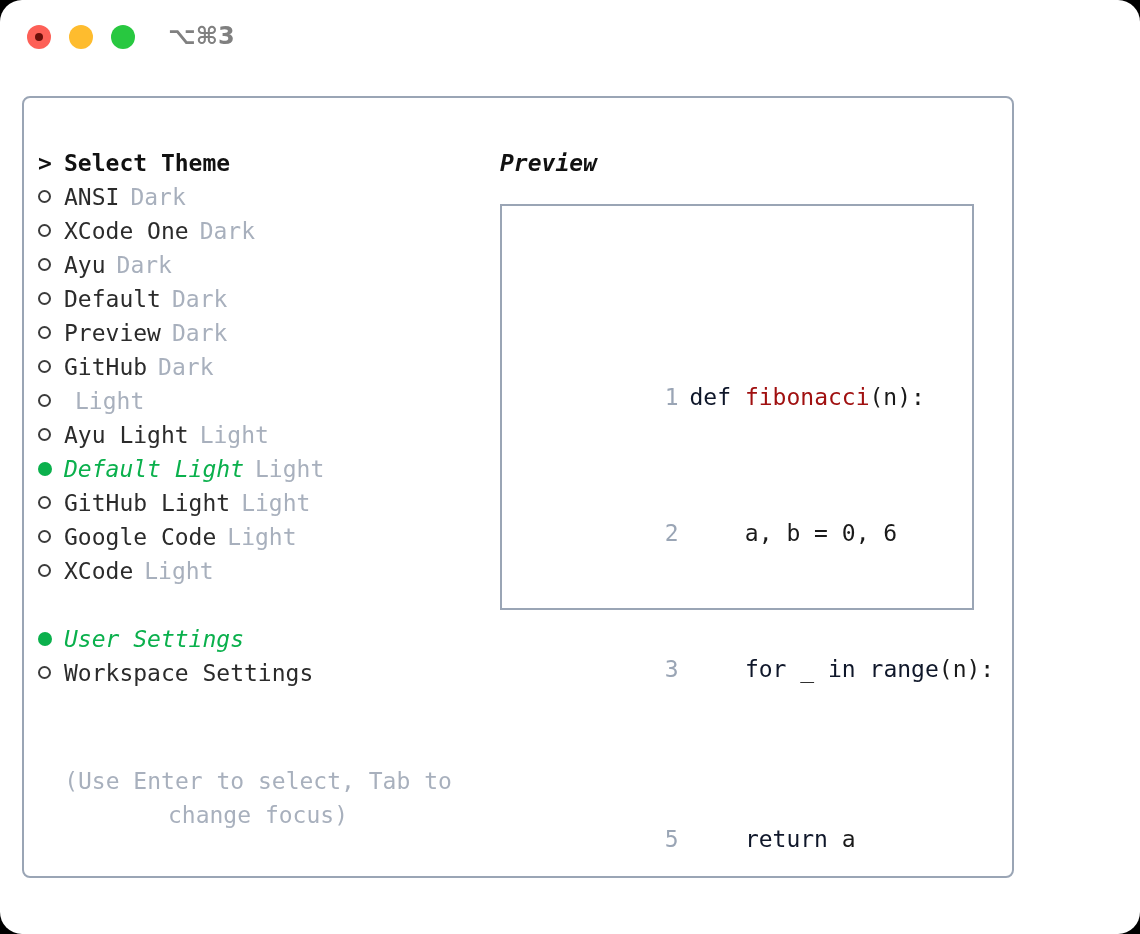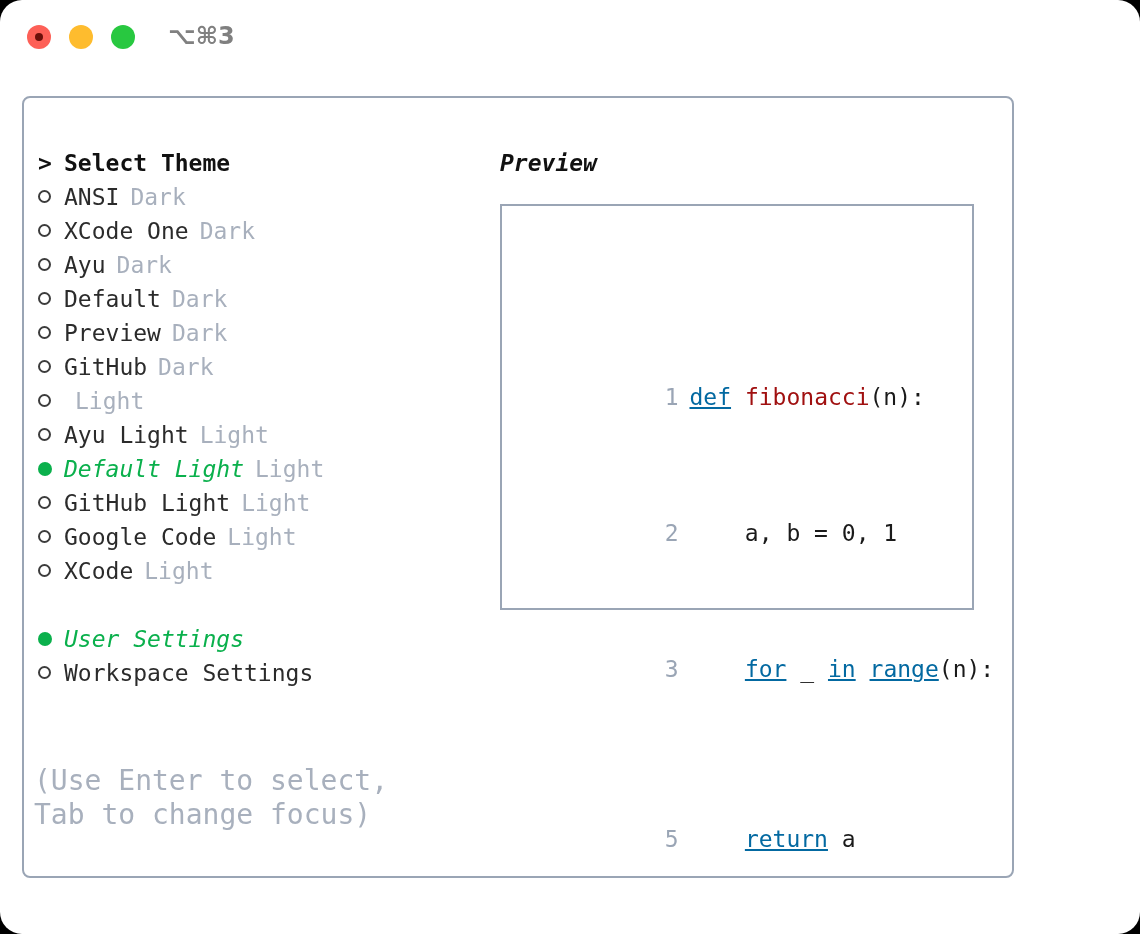--- a/index.html
+++ b/index.html
@@ -145,26 +145,27 @@
   }
   .kind {
     color: #a8b0bd;
     margin-left: 11px;
   }
 
   .spacer-row { height: 34px; }
 
   .hint {
     position: absolute;
-    left: 10px;
+    left: 24px;
     top: 666px;
     width: 420px;
-    font-size: 28px;
+    font-size: 23px;
     line-height: 34px;
     color: #a8b0bd;
+    text-align: center;
   }
 
   
   .right-col {
     position: absolute;
     left: 476px;
     top: 48px;
     width: 500px;
     font-style: italic;
   }
@@ -193,21 +194,21 @@
     white-space: pre;
   }
   .cline { display: block; height: 34px; }
   .lnum {
     display: inline-block;
     width: 26px;
     text-align: right;
     color: #9aa5b5;
     margin-right: 11px;
   }
-  .kw    { color: #0369a1; text-decoration: underline; }
+  .kw    { color: #0f172a; }
   .fn    { color: #a01010; }
   .plain { color: #1a1a1a; }
 </style>
 </head>
 <body>
 
 <div class="window">
 
   <div class="titlebar">
     <div class="lights">
@@ -319,21 +320,21 @@
     </div>
 
     <div class="preview-box">
       <div class="code">
 
         <span class="cline">
           <span class="lnum">1</span><span class="kw">def</span><span class="plain"> </span><span class="fn">fibonacci</span><span class="plain">(n):</span>
         </span>
 
         <span class="cline">
-          <span class="lnum">2</span><span class="plain">    a, b = 0, 1</span>
+          <span class="lnum">2</span><span class="plain">    a, b = 0, 6</span>
         </span>
 
         <span class="cline">
           <span class="lnum">3</span><span class="plain">    </span><span class="kw">for</span><span class="plain"> _ </span><span class="kw">in</span><span class="plain"> </span><span class="kw">range</span><span class="plain">(n):</span>
         </span>
 
 
         <span class="cline">
           <span class="lnum">5</span><span class="plain">    </span><span class="kw">return</span><span class="plain"> a</span>
         </span>

